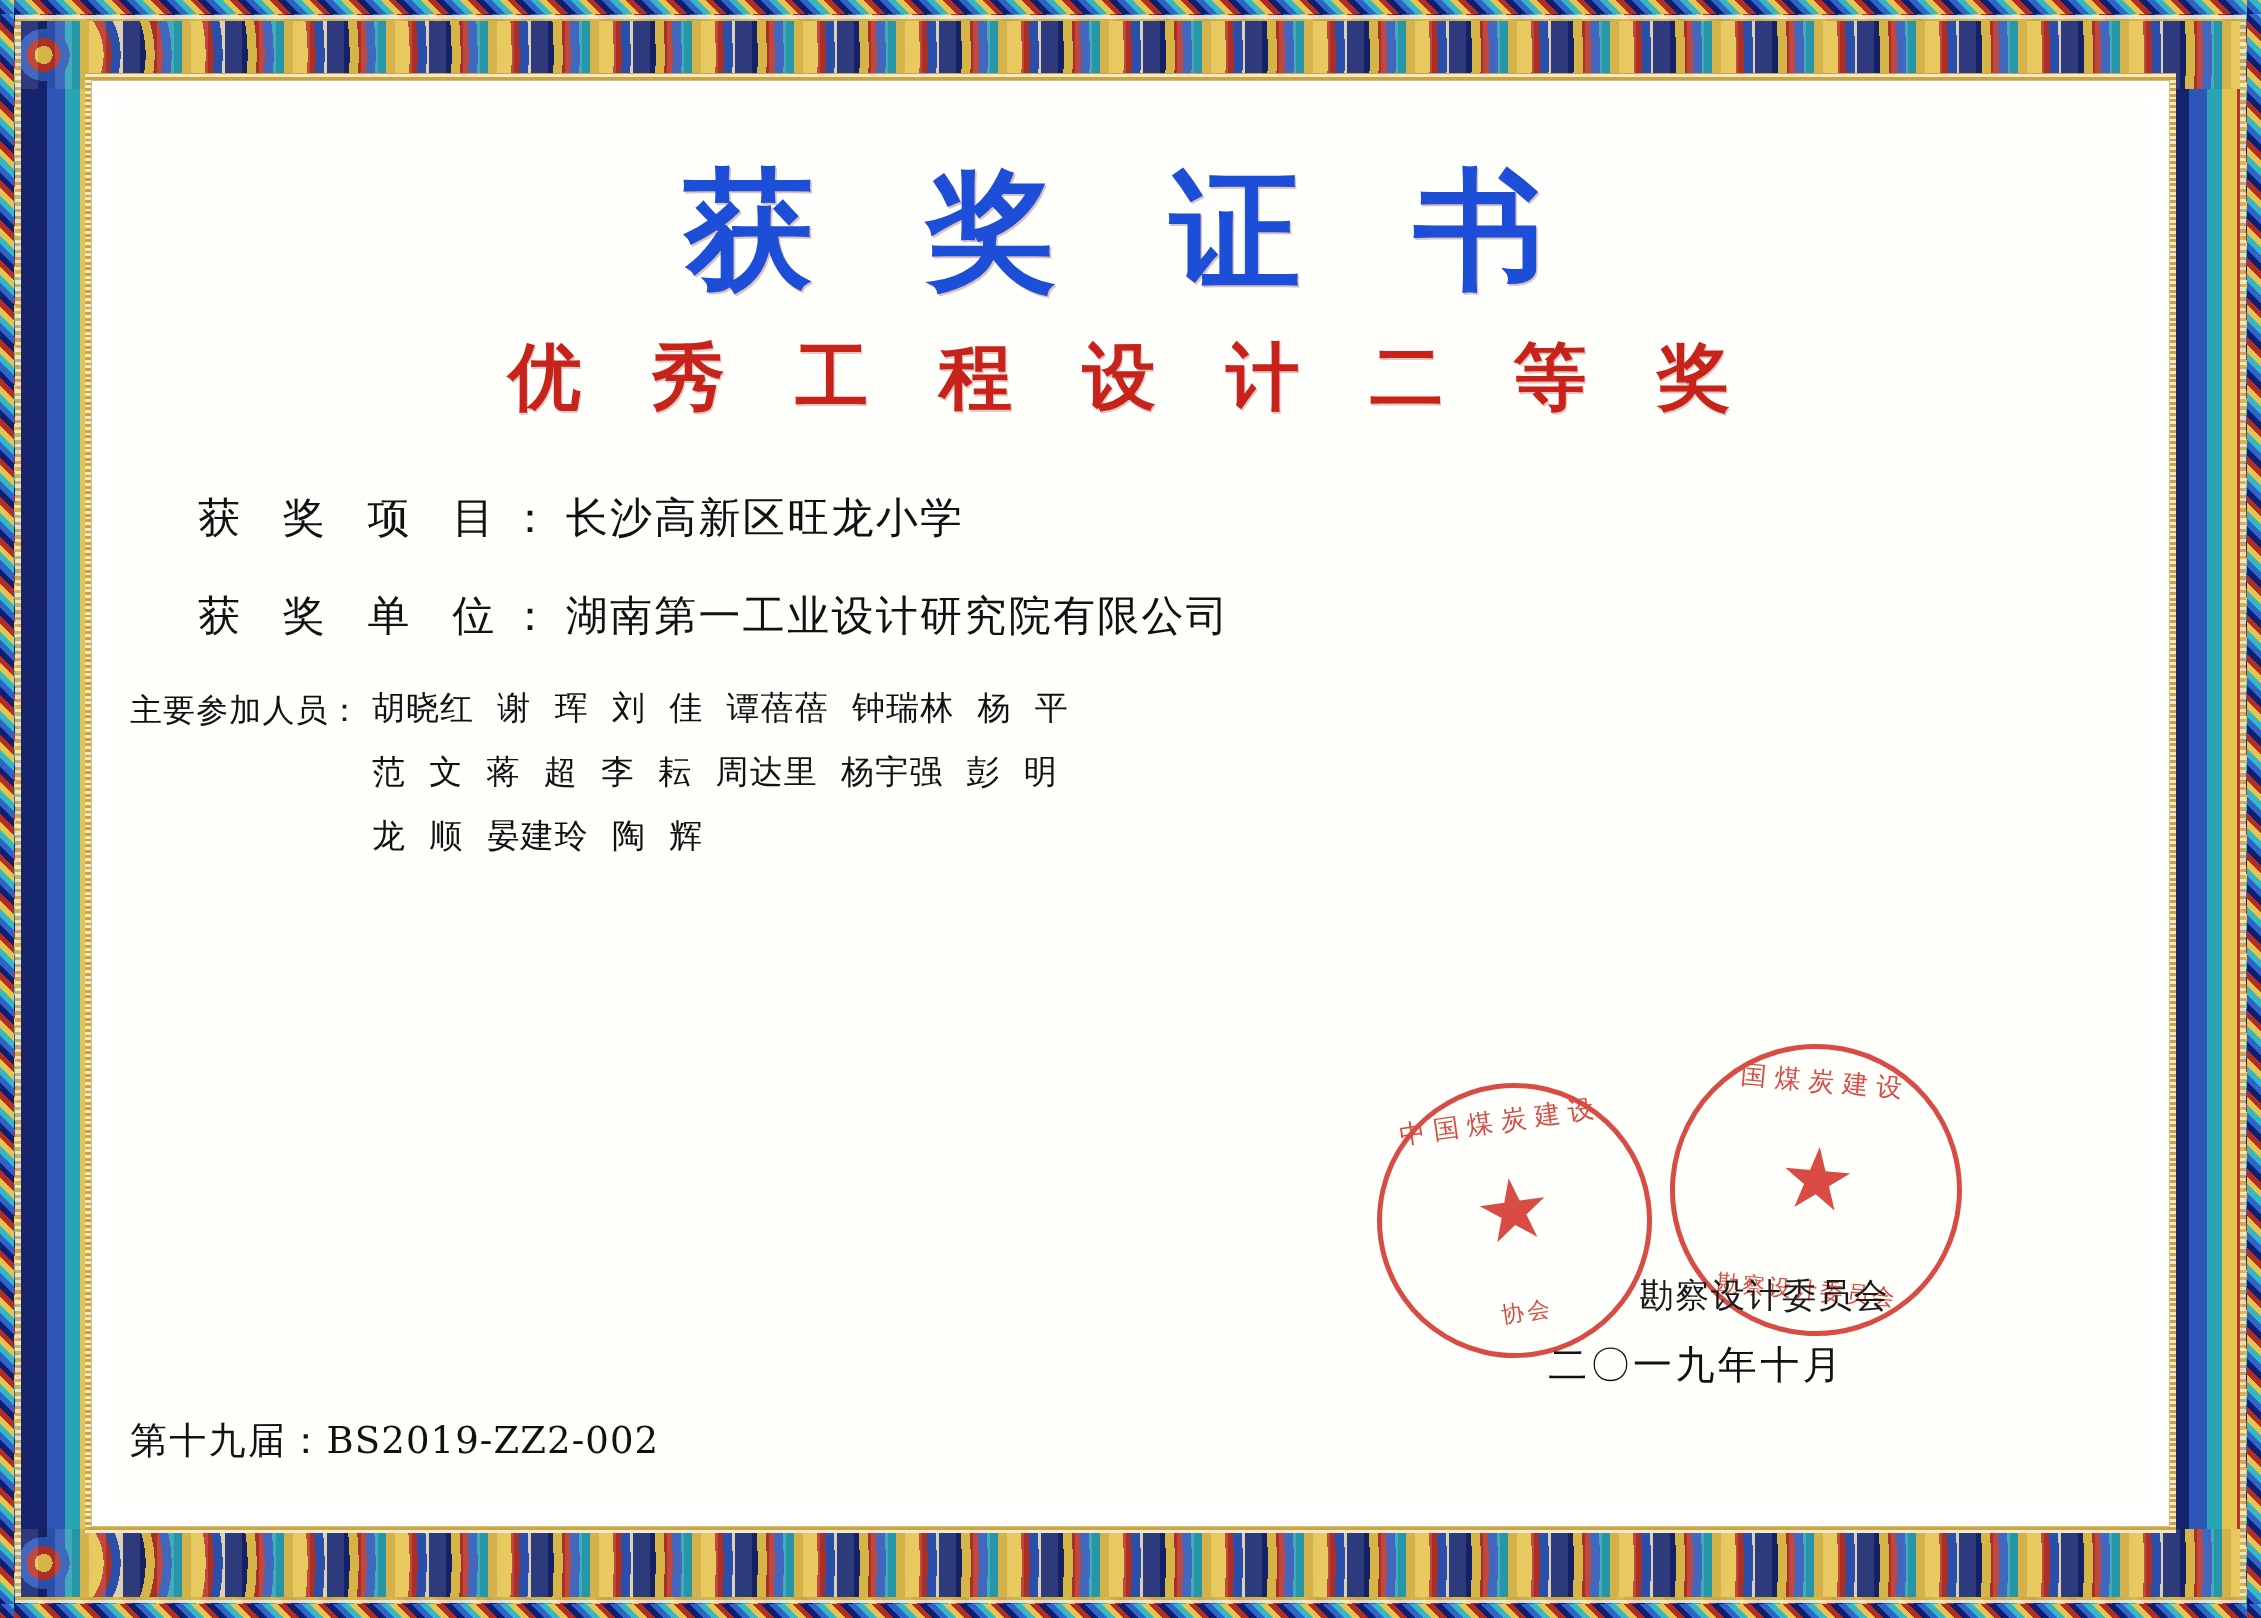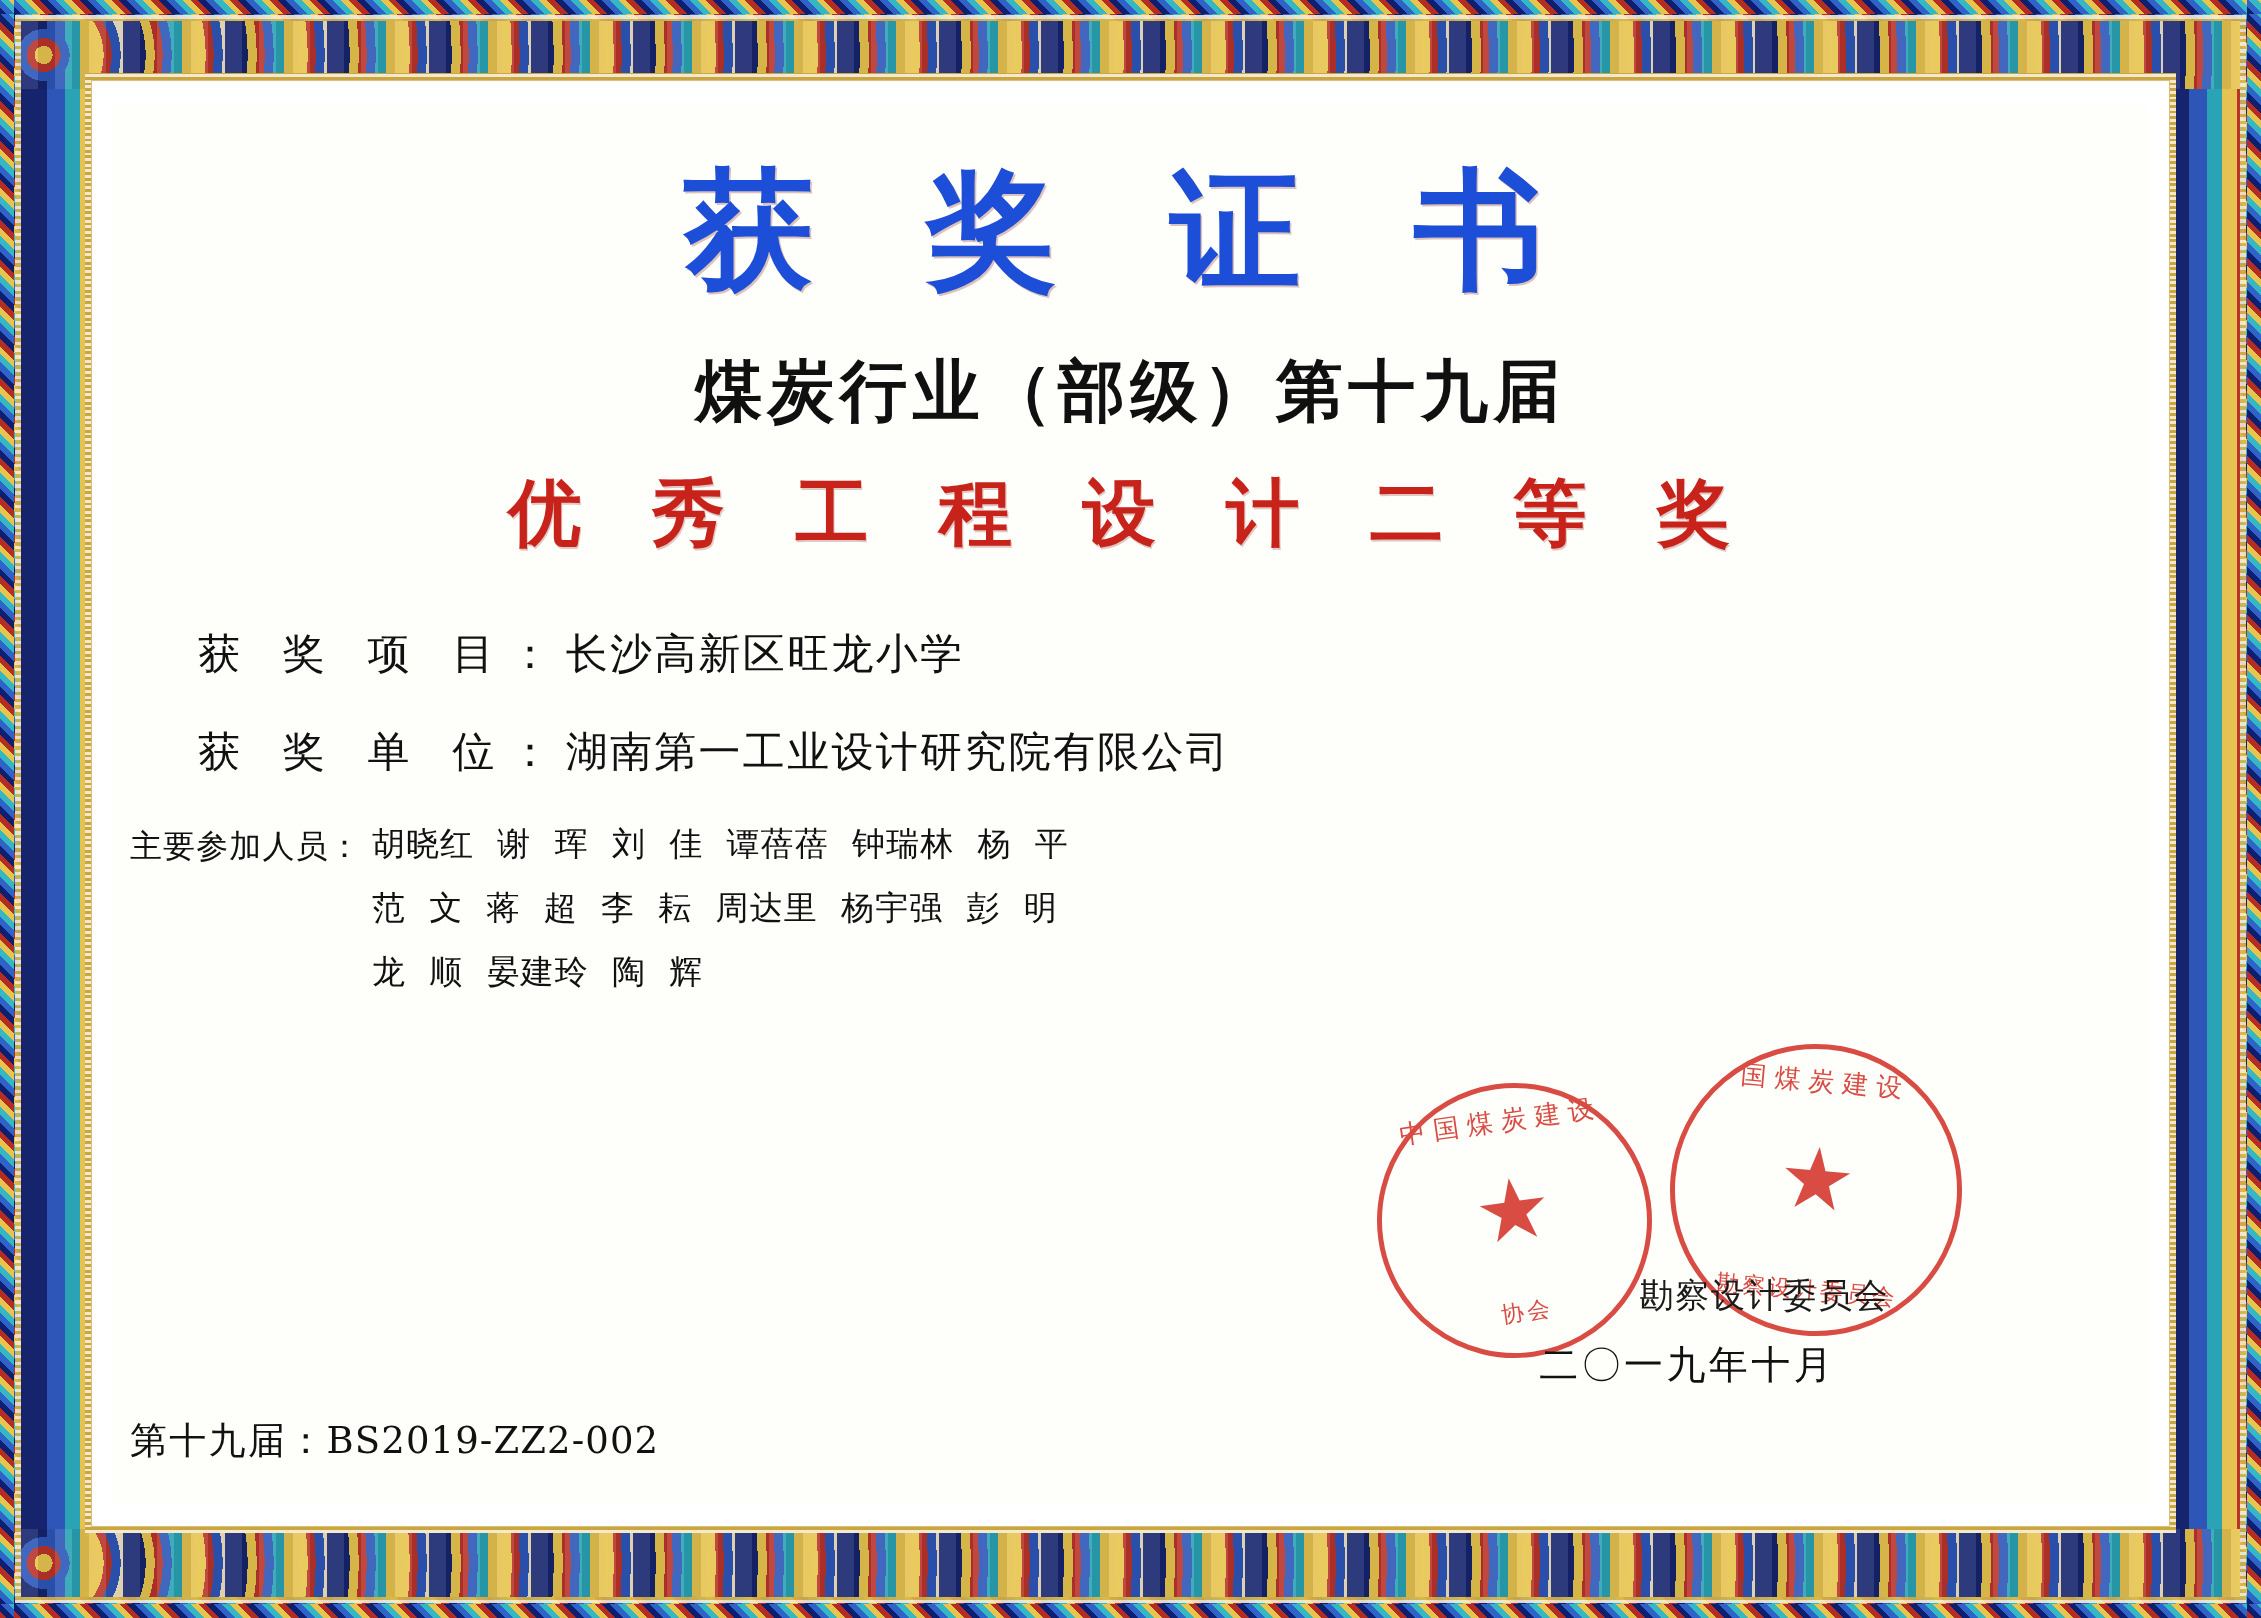--- a/index.html
+++ b/index.html
@@ -255,21 +255,21 @@
     font-size: 34px;
     line-height: 1.35;
     letter-spacing: 1.7px;
     right: 169px;
     bottom: 186px;
     width: 429px;
   }
 
   .seal-date {
     position: absolute;
-    right: 312px;
+    right: 303px;
     bottom: 113px;
     font-size: 39px;
     color: #111111;
     letter-spacing: 3.4px;
     font-family: "DejaVu Serif", "Liberation Serif", serif;
   }
 </style>
 </head>
 <body>
 
@@ -278,21 +278,20 @@
   <div class="band band-1"></div>
   <div class="band band-2"></div>
   <div class="band band-3"></div>
   <div class="band band-4"></div>
   <div class="band band-5"></div>
 
   <div class="content">
 
     <div class="title">获 奖 证 书</div>
 
-    <div class="subtitle">煤炭行业（部级）第十九届</div>
 
     <div class="award-line">优 秀 工 程 设 计 二 等 奖</div>
 
     <div class="field-rows">
 
       <div class="field-row">
         <span class="field-label">获 奖 项 目：</span>
         <span class="field-value">长沙高新区旺龙小学</span>
       </div>
 

